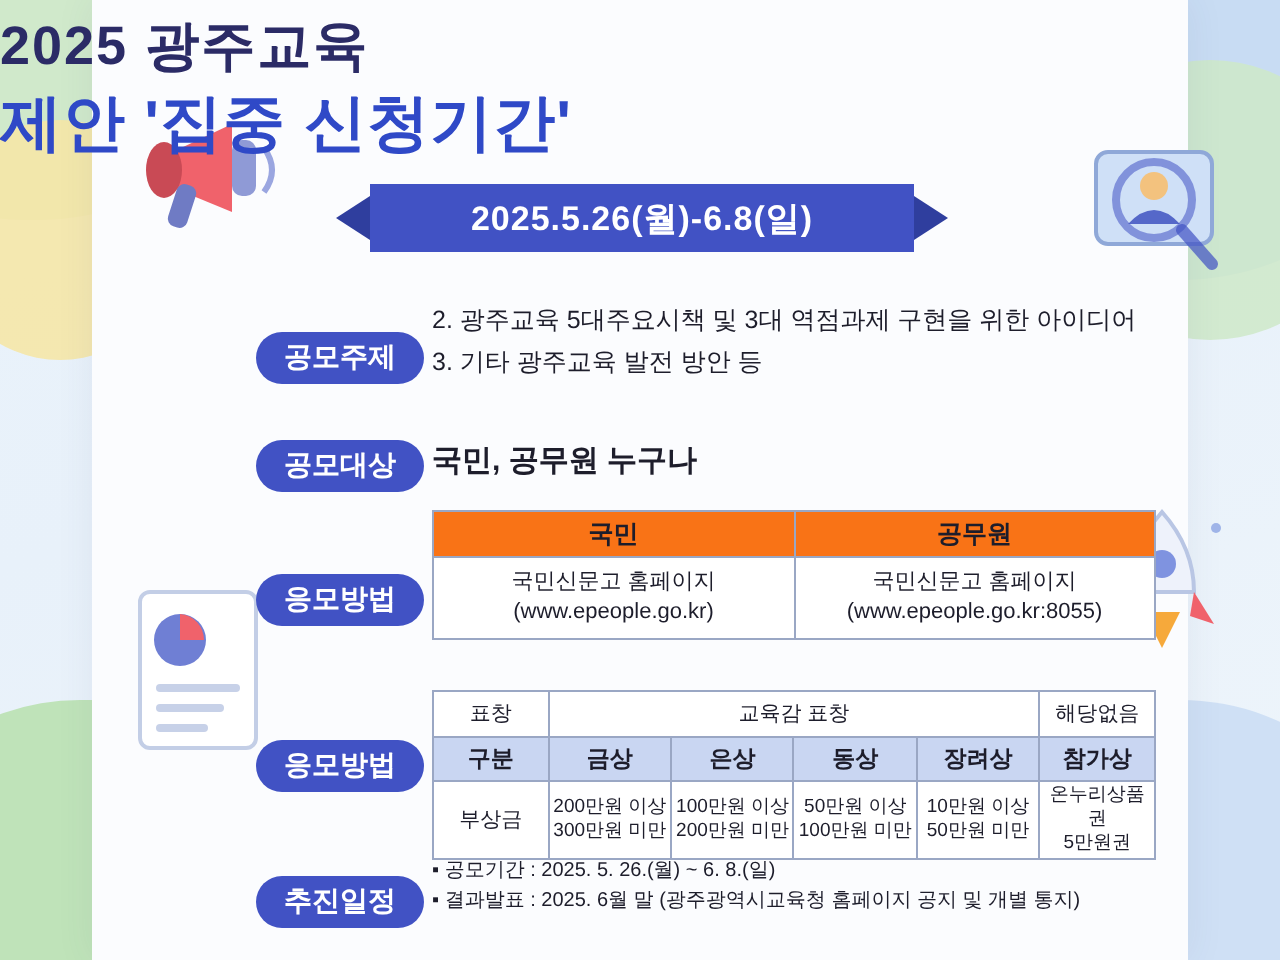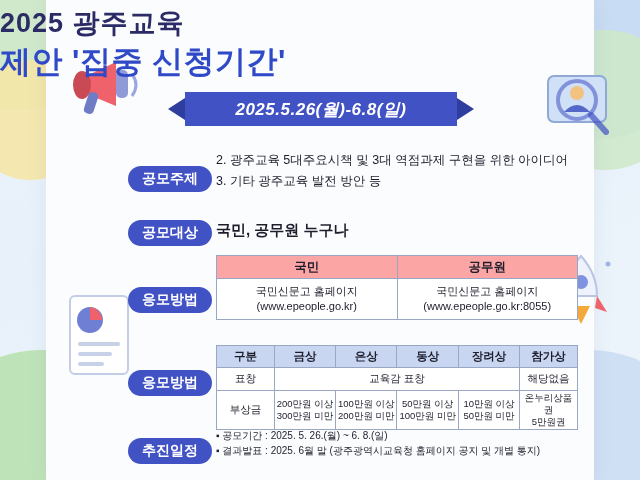--- a/index.html
+++ b/index.html
@@ -101,21 +101,20 @@
     width: 272px; height: 34px;
     background: #4152c4;
     color: #fff;
     font-size: 17px;
     font-weight: bold;
     display: flex;
     align-items: center;
     justify-content: center;
     letter-spacing: .5px;
     z-index: 6;
-    font-style: italic;
   }
   .ribbon:before, .ribbon:after {
     content: "";
     position: absolute;
     top: 6px;
     width: 0; height: 0;
     border-top: 11px solid transparent;
     border-bottom: 11px solid transparent;
   }
   .ribbon:before {
@@ -177,21 +176,21 @@
   table th, table td {
     border: 1px solid #9aa7c4;
     text-align: center;
     color: #1d1d2b;
   }
   .tbl-apply {
     left: 216px; top: 255px;
     width: 362px;
   }
   .tbl-apply th {
-    background: #fca5a5;
+    background: #f97316;
     font-size: 12.5px;
     font-weight: bold;
     height: 20px;
   }
   .tbl-apply td {
     font-size: 11px;
     line-height: 1.35;
     padding: 5px 2px;
   }
   .tbl-prize {
@@ -353,35 +352,35 @@
         <span>(www.epeople.go.kr:8055)</span>
       </td>
     </tr>
   </tbody>
     </table>
 
   <div class="tag tag-apply2">응모방법</div>
   <table class="tbl-prize">
     <tbody>
         <tr>
+      <td>표창</td>
+      <td colspan="4">교육감 표창</td>
+      <td>
+        <span>해당없음</span>
+      </td>
+    </tr>
+    <tr>
       <th style="width:16%">구분</th>
       <th style="width:17%">금상</th>
       <th style="width:17%">은상</th>
       <th style="width:17%">동상</th>
       <th style="width:17%">장려상</th>
       <th style="width:16%">참가상</th>
     </tr>
     <tr>
-      <td>표창</td>
-      <td colspan="4">교육감 표창</td>
-      <td>
-        <span>해당없음</span>
-      </td>
-    </tr>
-    <tr>
       <td>부상금</td>
       <td class="two-line">
         <span>200만원 이상</span><br>
         <span>300만원 미만</span>
       </td>
       <td class="two-line">
         <span>100만원 이상</span><br>
         <span>200만원 미만</span>
       </td>
       <td class="two-line">

